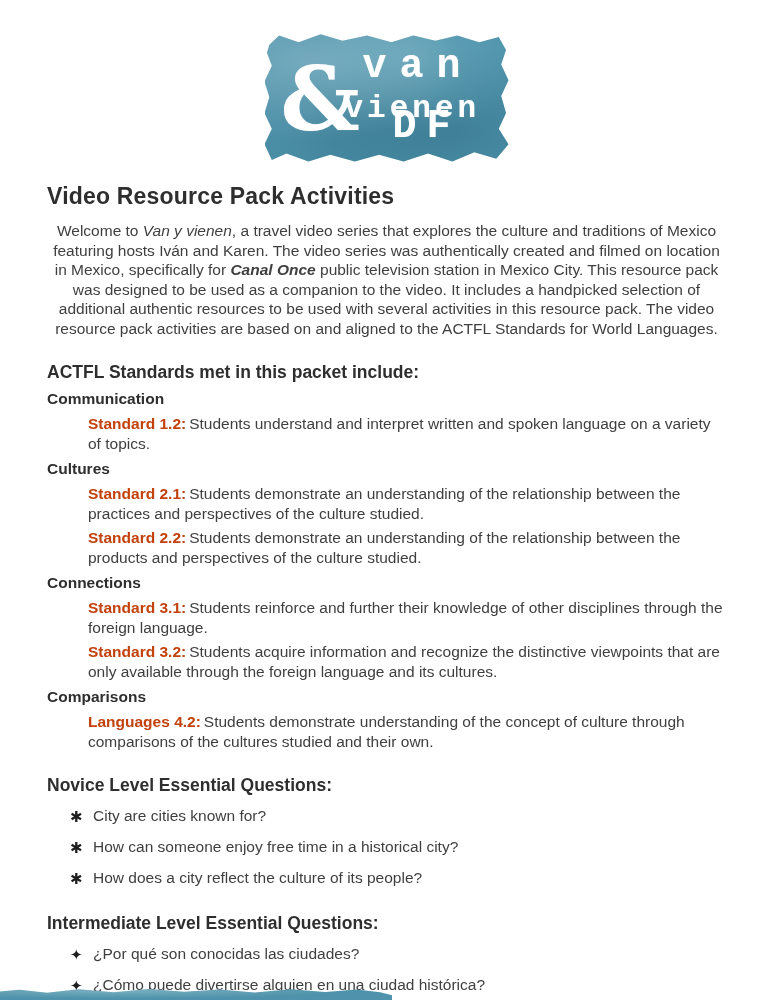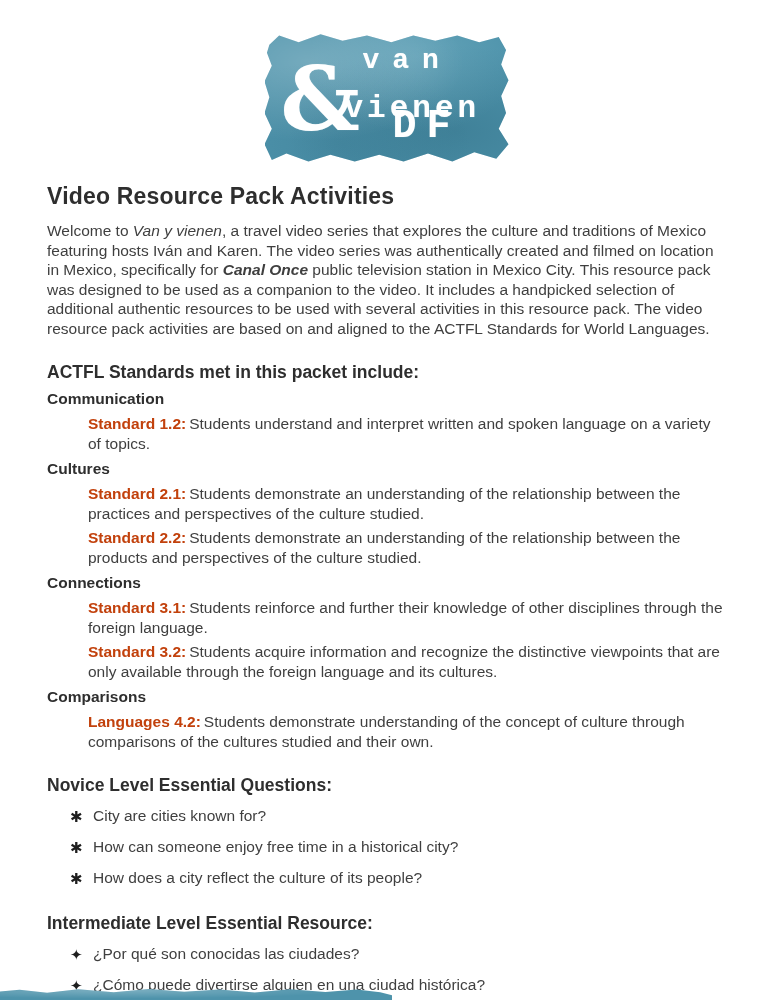--- a/index.html
+++ b/index.html
@@ -30,38 +30,38 @@
       #4E93AB;
     clip-path: polygon(
       2% 9%, 6% 2%, 14% 7%, 23% 1%, 32% 6%, 42% 2%, 52% 7%, 61% 2%, 70% 6%,
       79% 2%, 88% 7%, 96% 3%, 99% 13%, 97% 24%, 100% 36%, 97% 48%, 99% 61%,
       96% 73%, 100% 85%, 95% 96%, 86% 91%, 77% 98%, 67% 92%, 57% 98%, 47% 93%,
       37% 98%, 27% 93%, 18% 98%, 9% 92%, 3% 97%, 0% 85%, 3% 73%, 0% 61%,
       2% 49%, 0% 37%, 3% 25%, 1% 15%);
   }
   .logo span { position: absolute; line-height: 1; text-shadow: 0 0 1px rgba(255,255,255,0.4); }
   .logo .amp { font-family: "DejaVu Serif", serif; font-size: 88px; left: 16px; top: 22px; }
-  .logo .van { font-size: 28px; letter-spacing: 13px; left: 98px; top: 14px; }
+  .logo .van { font-size: 40px; letter-spacing: 13px; left: 98px; top: 14px; }
   .logo .vienen { font-size: 31px; letter-spacing: 4px; left: 80px; top: 60px; }
   .logo .df { font-size: 40px; letter-spacing: 10px; left: 128px; top: 74px; }
 
   
   h1.doc-title {
     text-align: left;
     font-size: 23px;
     color: #2e2e2e;
     margin: 18px 0 0 0;
     line-height: 28px;
     letter-spacing: 0.2px;
   }
   p.intro {
     margin: 11px 0 0 0;
     font-size: 15.5px;
     line-height: 19.5px;
-    text-align: left;
+    text-align: center;
   }
   p.intro .bold-it { font-weight: bold; font-style: italic; }
 
   h2.section-heading {
     font-size: 17.5px;
     color: #2e2e2e;
     margin: 23px 0 0 0;
     line-height: 22px;
   }
   .category {
@@ -152,21 +152,21 @@
     <div class="q-row">
       <span class="q-icon">✱</span>
       <span class="q-text">How can someone enjoy free time in a historical city?</span>
     </div>
     <div class="q-row">
       <span class="q-icon">✱</span>
       <span class="q-text">How does a city reflect the culture of its people?</span>
     </div>
   </div>
 
-  <h2 class="section-heading">Intermediate Level Essential Resource:</h2>
+  <h2 class="section-heading">Intermediate Level Essential Questions:</h2>
   <div class="qlist">
     <div class="q-row">
       <span class="q-icon">✦</span>
       <span class="q-text es">¿Por qué son conocidas las ciudades?</span>
     </div>
     <div class="q-row">
       <span class="q-icon">✦</span>
       <span class="q-text es">¿Cómo puede divertirse alguien en una ciudad histórica?</span>
     </div>
 

